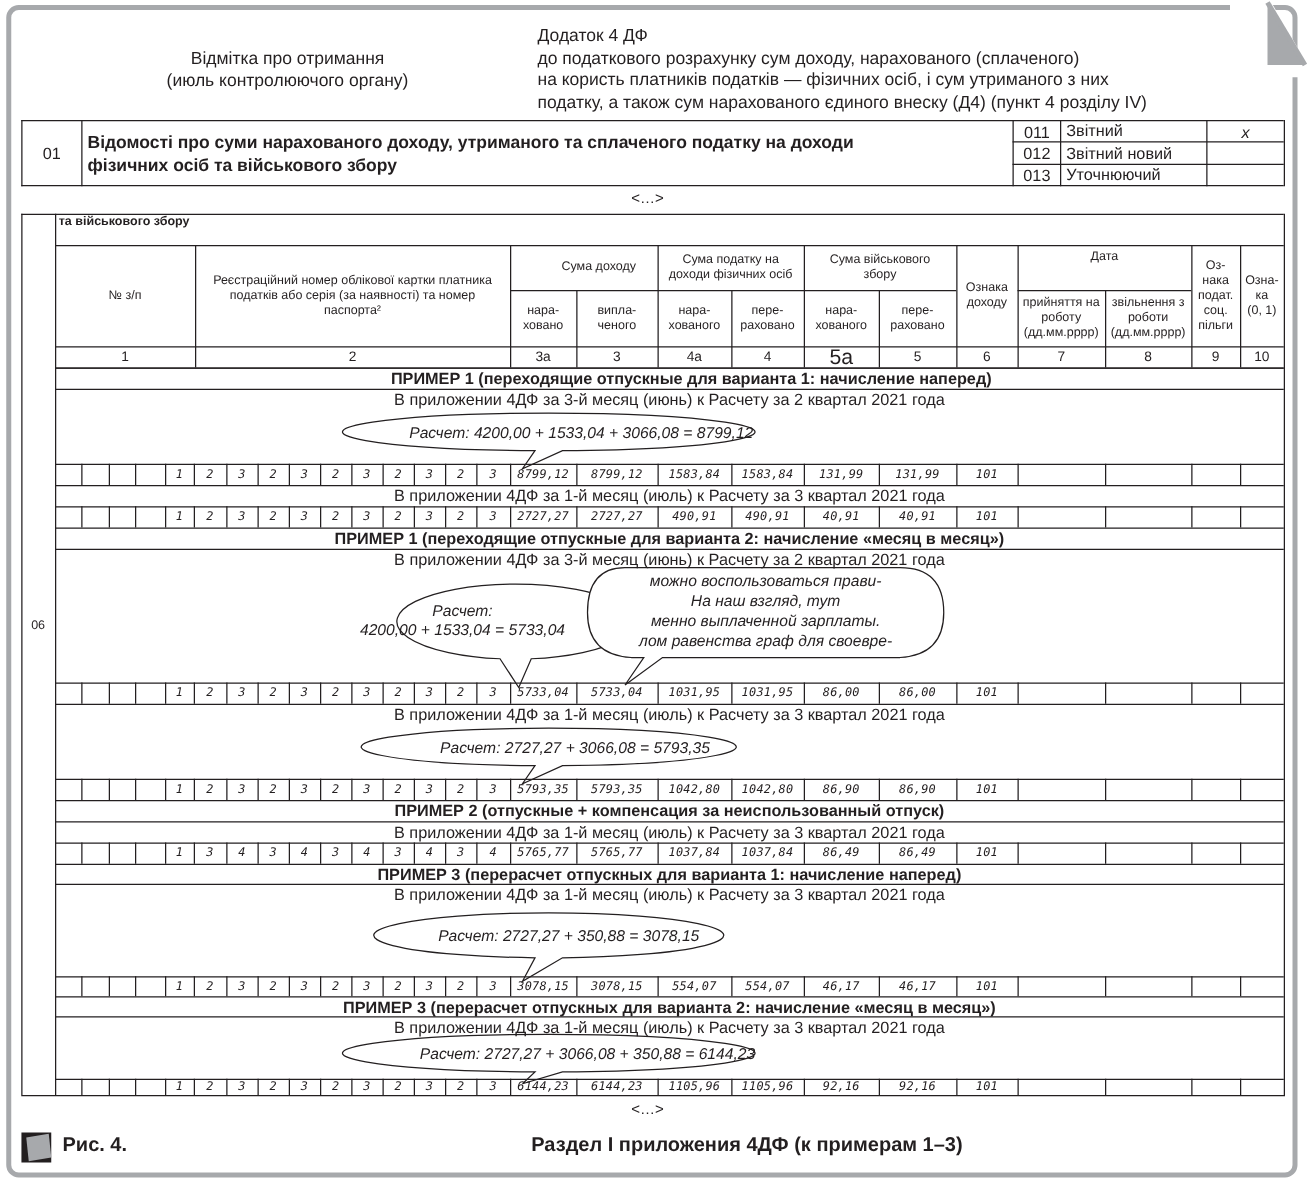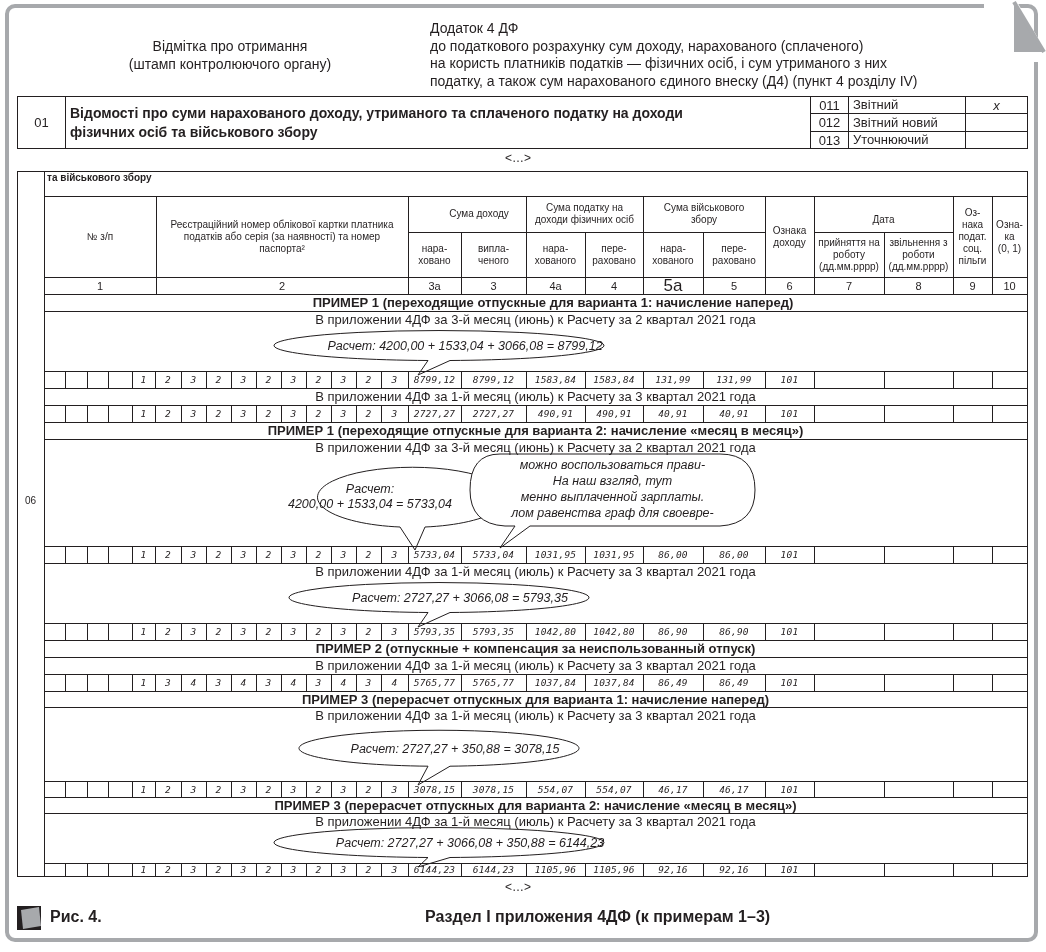--- a/index.html
+++ b/index.html
@@ -26,21 +26,21 @@
 
 <div class="page-frame"></div>
 <svg class="corner" width="62" height="62" viewBox="0 0 62 62">
   <polygon points="0,0 32,0 62,52 62,62 0,62" fill="#ffffff"></polygon>
   <polygon points="30,2 60,52 30,52" fill="#a7a9ac"></polygon>
   <line x1="30" y1="2" x2="60" y2="52" stroke="#a7a9ac" stroke-width="4"></line>
 </svg>
 
 <div class="abs hdr-text" style="left:80px; top:37px; width:300px;">
   <div>Відмітка про отримання</div>
-  <div>(штамп контролюючого органу)</div>
+  <div>(июль контролюючого органу)</div>
 </div>
 <div class="abs hdr-right" style="left:430px; top:20px; width:560px;">
   <div>Додаток 4 ДФ</div>
   <div>до податкового розрахунку сум доходу, нарахованого (сплаченого)</div>
   <div>на користь платників податків — фізичних осіб, і сум утриманого з них</div>
   <div>податку, а також сум нарахованого єдиного внеску  (Д4) (пункт 4 розділу IV)</div>
 </div>
 
 <div>
   <div class="line" style="left:17px; top:96px; width:1010px; height:1px;"></div>
@@ -109,21 +109,21 @@
     <div class="line" style="left: 703px; top: 232px; width: 1px; height: 62px;"></div>
     <div class="line" style="left: 884px; top: 232px; width: 1px; height: 62px;"></div>
     <div class="line" style="left: 408px; top: 232px; width: 357px; height: 1px;"></div>
     <div class="line" style="left: 814px; top: 232px; width: 139px; height: 1px;"></div>
     <div class="cell th" style="left: 44px; top: 196px; width: 112px; height: 81px;">№ з/п</div>
     <div class="cell th" style="left: 164px; top: 196px; width: 236px; height: 81px;">Реєстраційний номер облікової картки платника податків або серія (за наявності) та номер паспорта²</div>
     <div class="cell th" style="left: 420px; top: 196px; width: 118px; height: 36px;">Сума доходу</div>
     <div class="cell th" style="left: 534px; top: 196px; width: 101px; height: 36px;">Сума податку на доходи фізичних осіб</div>
     <div class="cell th" style="left: 651px; top: 196px; width: 106px; height: 36px;">Сума військового збору</div>
     <div class="cell th" style="left: 765px; top: 196px; width: 49px; height: 81px;">Ознака доходу</div>
-    <div class="cell th" style="left: 814px; top: 202px; width: 139px; height: 36px; text-align: right;">Дата</div>
+    <div class="cell th" style="left: 814px; top: 188px; width: 139px; height: 36px; text-align: right;">Дата</div>
     <div class="cell th" style="left: 953px; top: 196px; width: 39px; height: 81px; white-space: pre-line;">Оз-
 нака подат. соц. пільги</div>
     <div class="cell th" style="left: 992px; top: 196px; width: 35px; height: 81px; white-space: pre-line;">Озна-
 ка
 (0, 1)</div>
     <div class="cell th" style="left: 408px; top: 232px; width: 53px; height: 45px; white-space: pre-line;">нара-
 ховано</div>
     <div class="cell th" style="left: 461px; top: 232px; width: 65px; height: 45px; white-space: pre-line;">випла-
 ченого</div>
     <div class="cell th" style="left: 526px; top: 232px; width: 59px; height: 45px; white-space: pre-line;">нара-

